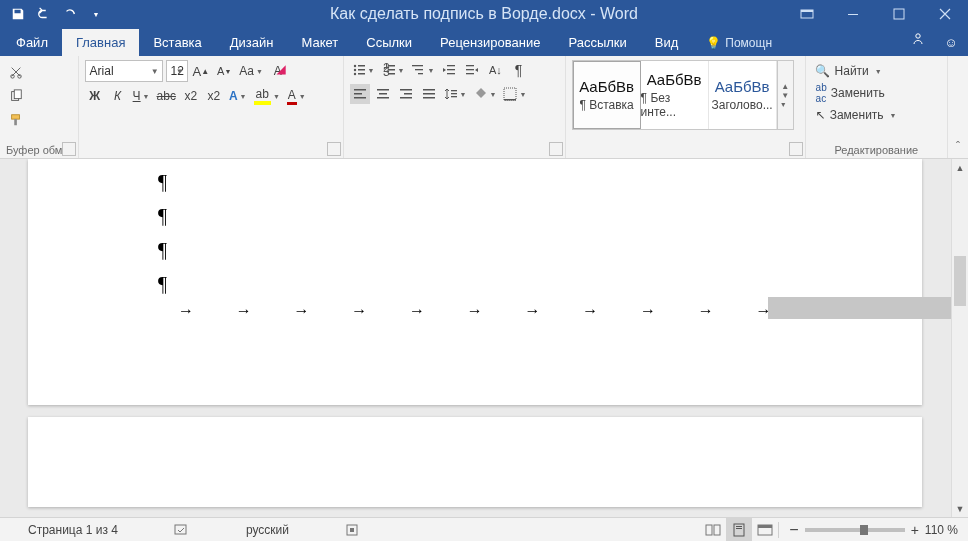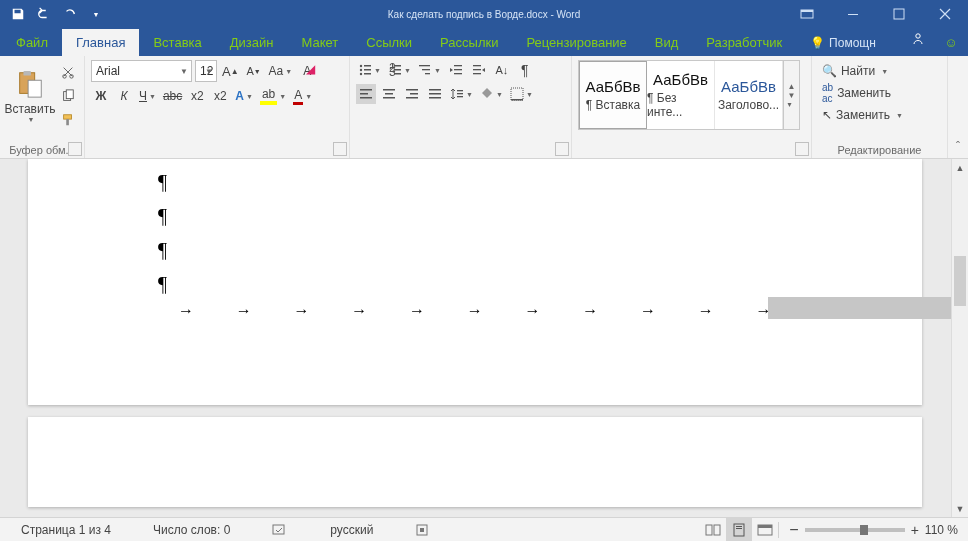--- a/index.html
+++ b/index.html
@@ -1,42 +1,42 @@
 <!DOCTYPE html>
 <html><head>
 <meta charset="utf-8">
 <style>
   *{box-sizing:border-box;margin:0;padding:0;font-family:"Segoe UI",Arial,sans-serif;font-size:12px;}
   body{background:#fff;width:968px;height:541px;overflow:hidden;position:relative;}
   .titlebar{height:28px;background:#2b579a;color:#fff;display:flex;align-items:center;position:relative;}
   .qat{display:flex;align-items:center;padding:0 6px;gap:2px;height:100%;}
   .qat-btn{width:24px;height:24px;display:flex;align-items:center;justify-content:center;color:#fff;}
   .qat-btn svg{width:14px;height:14px;}
-  .title-text{position:absolute;left:50%;transform:translateX(-50%);color:#d6e4f6;font-size:10px;white-space:nowrap;}
+  .title-text{position:absolute;left:50%;transform:translateX(-50%);color:#d6e4f6;font-size:16px;white-space:nowrap;}
   .win-controls{position:absolute;right:0;top:0;height:100%;display:flex;}
   .win-btn{width:46px;height:100%;display:flex;align-items:center;justify-content:center;color:#cfe0f5;}
   .ribbon-tabs{height:28px;background:#2b579a;display:flex;align-items:flex-end;padding:0 2px;}
-  .tab{padding:6px 14px 6px 14px;color:#84cc16;font-size:13px;cursor:default;}
+  .tab{padding:6px 14px 6px 14px;color:#ffffff;font-size:13px;cursor:default;}
   .tab.active{background:#f3f3f3;color:#2b579a;}
   .tab.help{display:flex;align-items:center;gap:4px;color:#d6e4f6;}
   .tab.share{margin-left:auto;width:40px;text-align:center;}
   .ribbon{background:#f3f3f3;border-bottom:1px solid #d4d4d4;height:103px;display:flex;}
   .group{border-right:1px solid #e1e1e1;padding:2px 6px 0 6px;display:flex;flex-direction:column;position:relative;}
   .group-body{flex:1;display:flex;align-items:flex-start;gap:4px;}
   .group-label{text-align:center;color:#6a6a6a;font-size:11px;padding:2px 0;position:relative;}
   .dlg-launch{position:absolute;right:2px;bottom:2px;width:14px;height:14px;border:1px solid #c0c0c0;background:#f3f3f3;}
   .bigbtn{display:flex;flex-direction:column;align-items:center;justify-content:center;width:48px;height:74px;text-align:center;font-size:12px;color:#444;}
   .bigbtn .ico{width:32px;height:32px;margin-bottom:2px;display:flex;align-items:center;justify-content:center;}
   .smallcol{display:flex;flex-direction:column;gap:4px;padding-top:4px;}
   .smrow{display:flex;align-items:center;gap:3px;}
   .sbtn{min-width:20px;height:20px;display:flex;align-items:center;justify-content:center;color:#444;padding:0 2px;}
   .sbtn svg{width:14px;height:14px;}
   .combo{border:1px solid #c0c0c0;background:#fff;height:22px;display:flex;align-items:center;padding:0 4px;font-size:12px;color:#333;position:relative;}
   .combo .cd{position:absolute;right:3px;font-size:8px;color:#666;}
-  .font-name{width:101px;}
+  .font-name{width:78px;}
   .font-size{width:22px;}
   .dd{font-size:7px;color:#666;margin-left:2px;}
   .styles-gallery{display:flex;border:1px solid #c8c8c8;background:#fff;height:70px;}
   .style-item{width:68px;border-right:1px solid #e6e6e6;display:flex;flex-direction:column;align-items:center;justify-content:center;font-size:11px;color:#444;overflow:hidden;}
   .style-item .prev{font-size:15px;color:#111;margin-bottom:3px;}
   .style-item.sel{border:1px solid #a6a6a6;background:#fdfdfd;}
   .style-item.blue .prev{color:#2b579a;}
   .gallery-more{width:16px;background:#f3f3f3;border-left:1px solid #c8c8c8;display:flex;flex-direction:column;align-items:center;justify-content:center;font-size:8px;color:#666;}
   .editing .link{display:flex;align-items:center;gap:4px;height:22px;padding:0 4px;color:#444;font-size:12px;}
   .collapse{width:20px;display:flex;align-items:flex-end;justify-content:center;color:#767676;padding-bottom:4px;}
@@ -47,21 +47,21 @@
   .vscroll .thumb{position:absolute;top:80px;left:2px;right:2px;height:50px;background:#cdcdcd;}
   .page{position:absolute;left:28px;top:0;width:894px;height:246px;background:#fff;box-shadow:0 1px 3px rgba(0,0,0,0.25);}
   .page2{top:258px;height:90px;}
   .para-marks{position:absolute;left:130px;top:6px;}
   .para-marks div{font-family:"Times New Roman",Arial;font-size:20px;color:#000;line-height:34px;}
   .tabline{position:absolute;top:138px;left:150px;right:40px;display:flex;align-items:center;}
   .tabarrow{width:62px;font-size:16px;color:#000;text-align:left;}
   .tabsel{position:absolute;left:590px;top:0;width:215px;height:22px;background:#c6c6c6;}
   .endpara{font-family:"Times New Roman";font-size:20px;color:#000;margin-left:2px;}
   .statusbar{position:absolute;bottom:0;left:0;right:0;height:24px;background:#f3f3f3;border-top:1px solid #d4d4d4;display:flex;align-items:center;font-size:12px;color:#444;}
-  .sb-item{padding:0 21px;display:flex;align-items:center;gap:4px;height:100%;}
+  .sb-item{padding:0 28px;display:flex;align-items:center;gap:4px;height:100%;}
   .sb-right{margin-left:auto;display:flex;align-items:center;height:100%;}
   .view-btn{width:26px;height:100%;display:flex;align-items:center;justify-content:center;color:#6a6a6a;}
   .view-btn.active{background:#d4d4d4;}
   .zoom{display:flex;align-items:center;gap:6px;padding:0 10px;height:100%;}
   .zoom-track{width:100px;height:4px;background:#c0c0c0;position:relative;}
   .zoom-thumb{position:absolute;left:55px;top:-3px;width:8px;height:10px;background:#767676;}
   .sep{width:1px;height:16px;background:#d0d0d0;}
 </style>
 </head>
 <body>
@@ -113,50 +113,38 @@
   </div>
 </div>
 
 <div class="ribbon-tabs">
   <div class="tab">Файл</div>
   <div class="tab active">Главная</div>
   <div class="tab">Вставка</div>
   <div class="tab">Дизайн</div>
   <div class="tab">Макет</div>
   <div class="tab">Ссылки</div>
+  <div class="tab">Рецензирование</div>
   <div class="tab">Рассылки</div>
-  <div class="tab">Рецензирование</div>
   <div class="tab">Вид</div>
-  <div class="tab">Разработчик</div>
   <div class="tab help">
       <span>💡</span>
       <span>Помощн</span>
     </div>
   <div class="tab share"><svg width="16" height="16" viewBox="0 0 16 16">
         <circle cx="8" cy="5" r="2.2" fill="none" stroke="#fff"></circle>
         <path d="M4 13c0-2 1.8-3.5 4-3.5s4 1.5 4 3.5" fill="none" stroke="#fff"></path>
       </svg></div>
   <div class="tab" style="width:30px;padding:6px 0;text-align:center;">☺</div>
 </div>
 
 <div class="ribbon">
 
   <div class="group">
     <div class="group-body">
-      <div class="bigbtn">
-        <div class="ico">
-            <svg viewBox="0 0 32 32" width="30" height="30">
-              <rect x="5" y="4" width="16" height="22" fill="#d8a35a" stroke="#a57523"></rect>
-              <rect x="9" y="2" width="8" height="5" rx="1" fill="#b8b8b8"></rect>
-              <rect x="14" y="12" width="14" height="18" fill="#fff" stroke="#8a8a8a"></rect>
-            </svg>
-          </div>
-        <span>Вставить</span>
-        <span class="dd">▼</span>
-      </div>
       <div class="smallcol">
         <div class="sbtn">
             <svg viewBox="0 0 16 16">
               <path d="M3 3l10 10M13 3L3 13" stroke="#555"></path>
               <circle cx="4" cy="13" r="2" fill="none" stroke="#555"></circle>
               <circle cx="12" cy="13" r="2" fill="none" stroke="#555"></circle>
             </svg>
           </div>
         <div class="sbtn">
             <svg viewBox="0 0 16 16">
@@ -410,21 +398,20 @@
     <div class="arrow">▲</div>
     <div class="track">
         <div class="thumb"></div>
       </div>
     <div class="arrow" style="position:absolute;bottom:0;width:100%;">▼</div>
   </div>
 </div>
 
 <div class="statusbar">
   <div class="sb-item">Страница 1 из 4</div>
-  <div class="sb-item">Число слов: 0</div>
   <div class="sb-item">
       <svg width="16" height="14" viewBox="0 0 16 14">
         <rect x="1" y="2" width="11" height="9" fill="none" stroke="#767676"></rect>
         <path d="M4 7l2 2 4-4" stroke="#767676" fill="none"></path>
       </svg>
     </div>
   <div class="sb-item">русский</div>
   <div class="sb-item">
       <svg width="14" height="14" viewBox="0 0 14 14">
         <rect x="2" y="2" width="10" height="10" fill="none" stroke="#767676"></rect>

